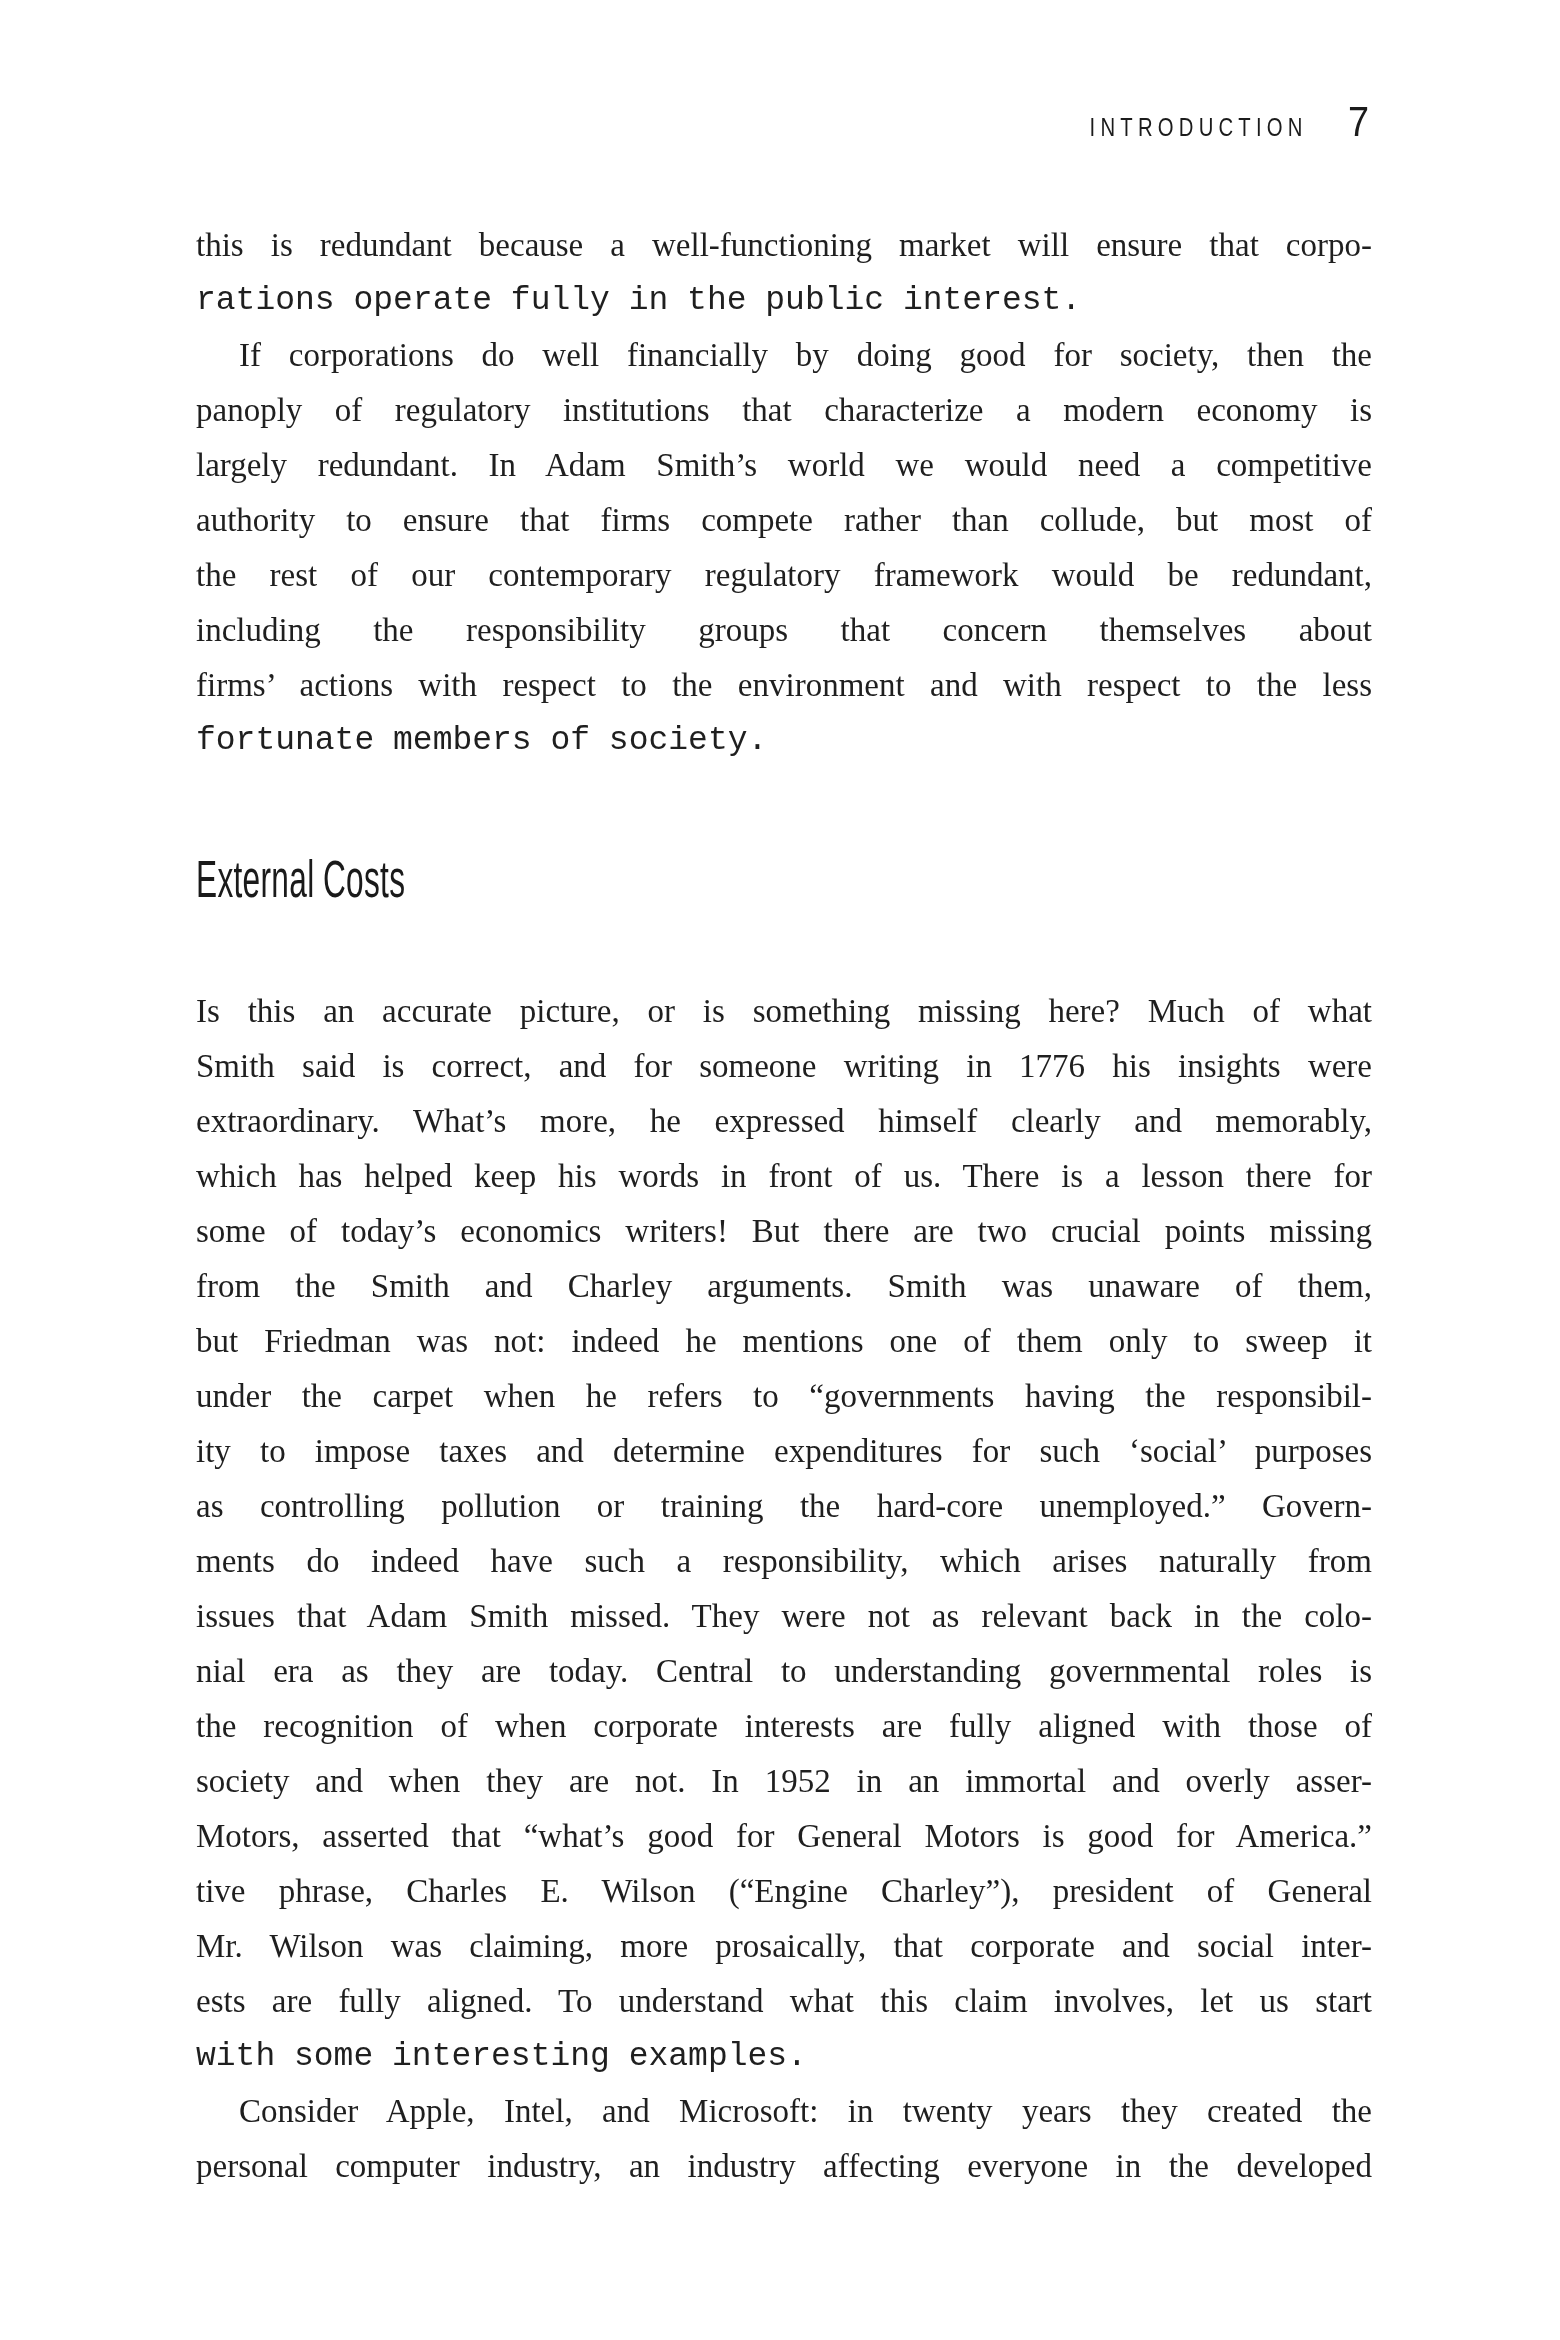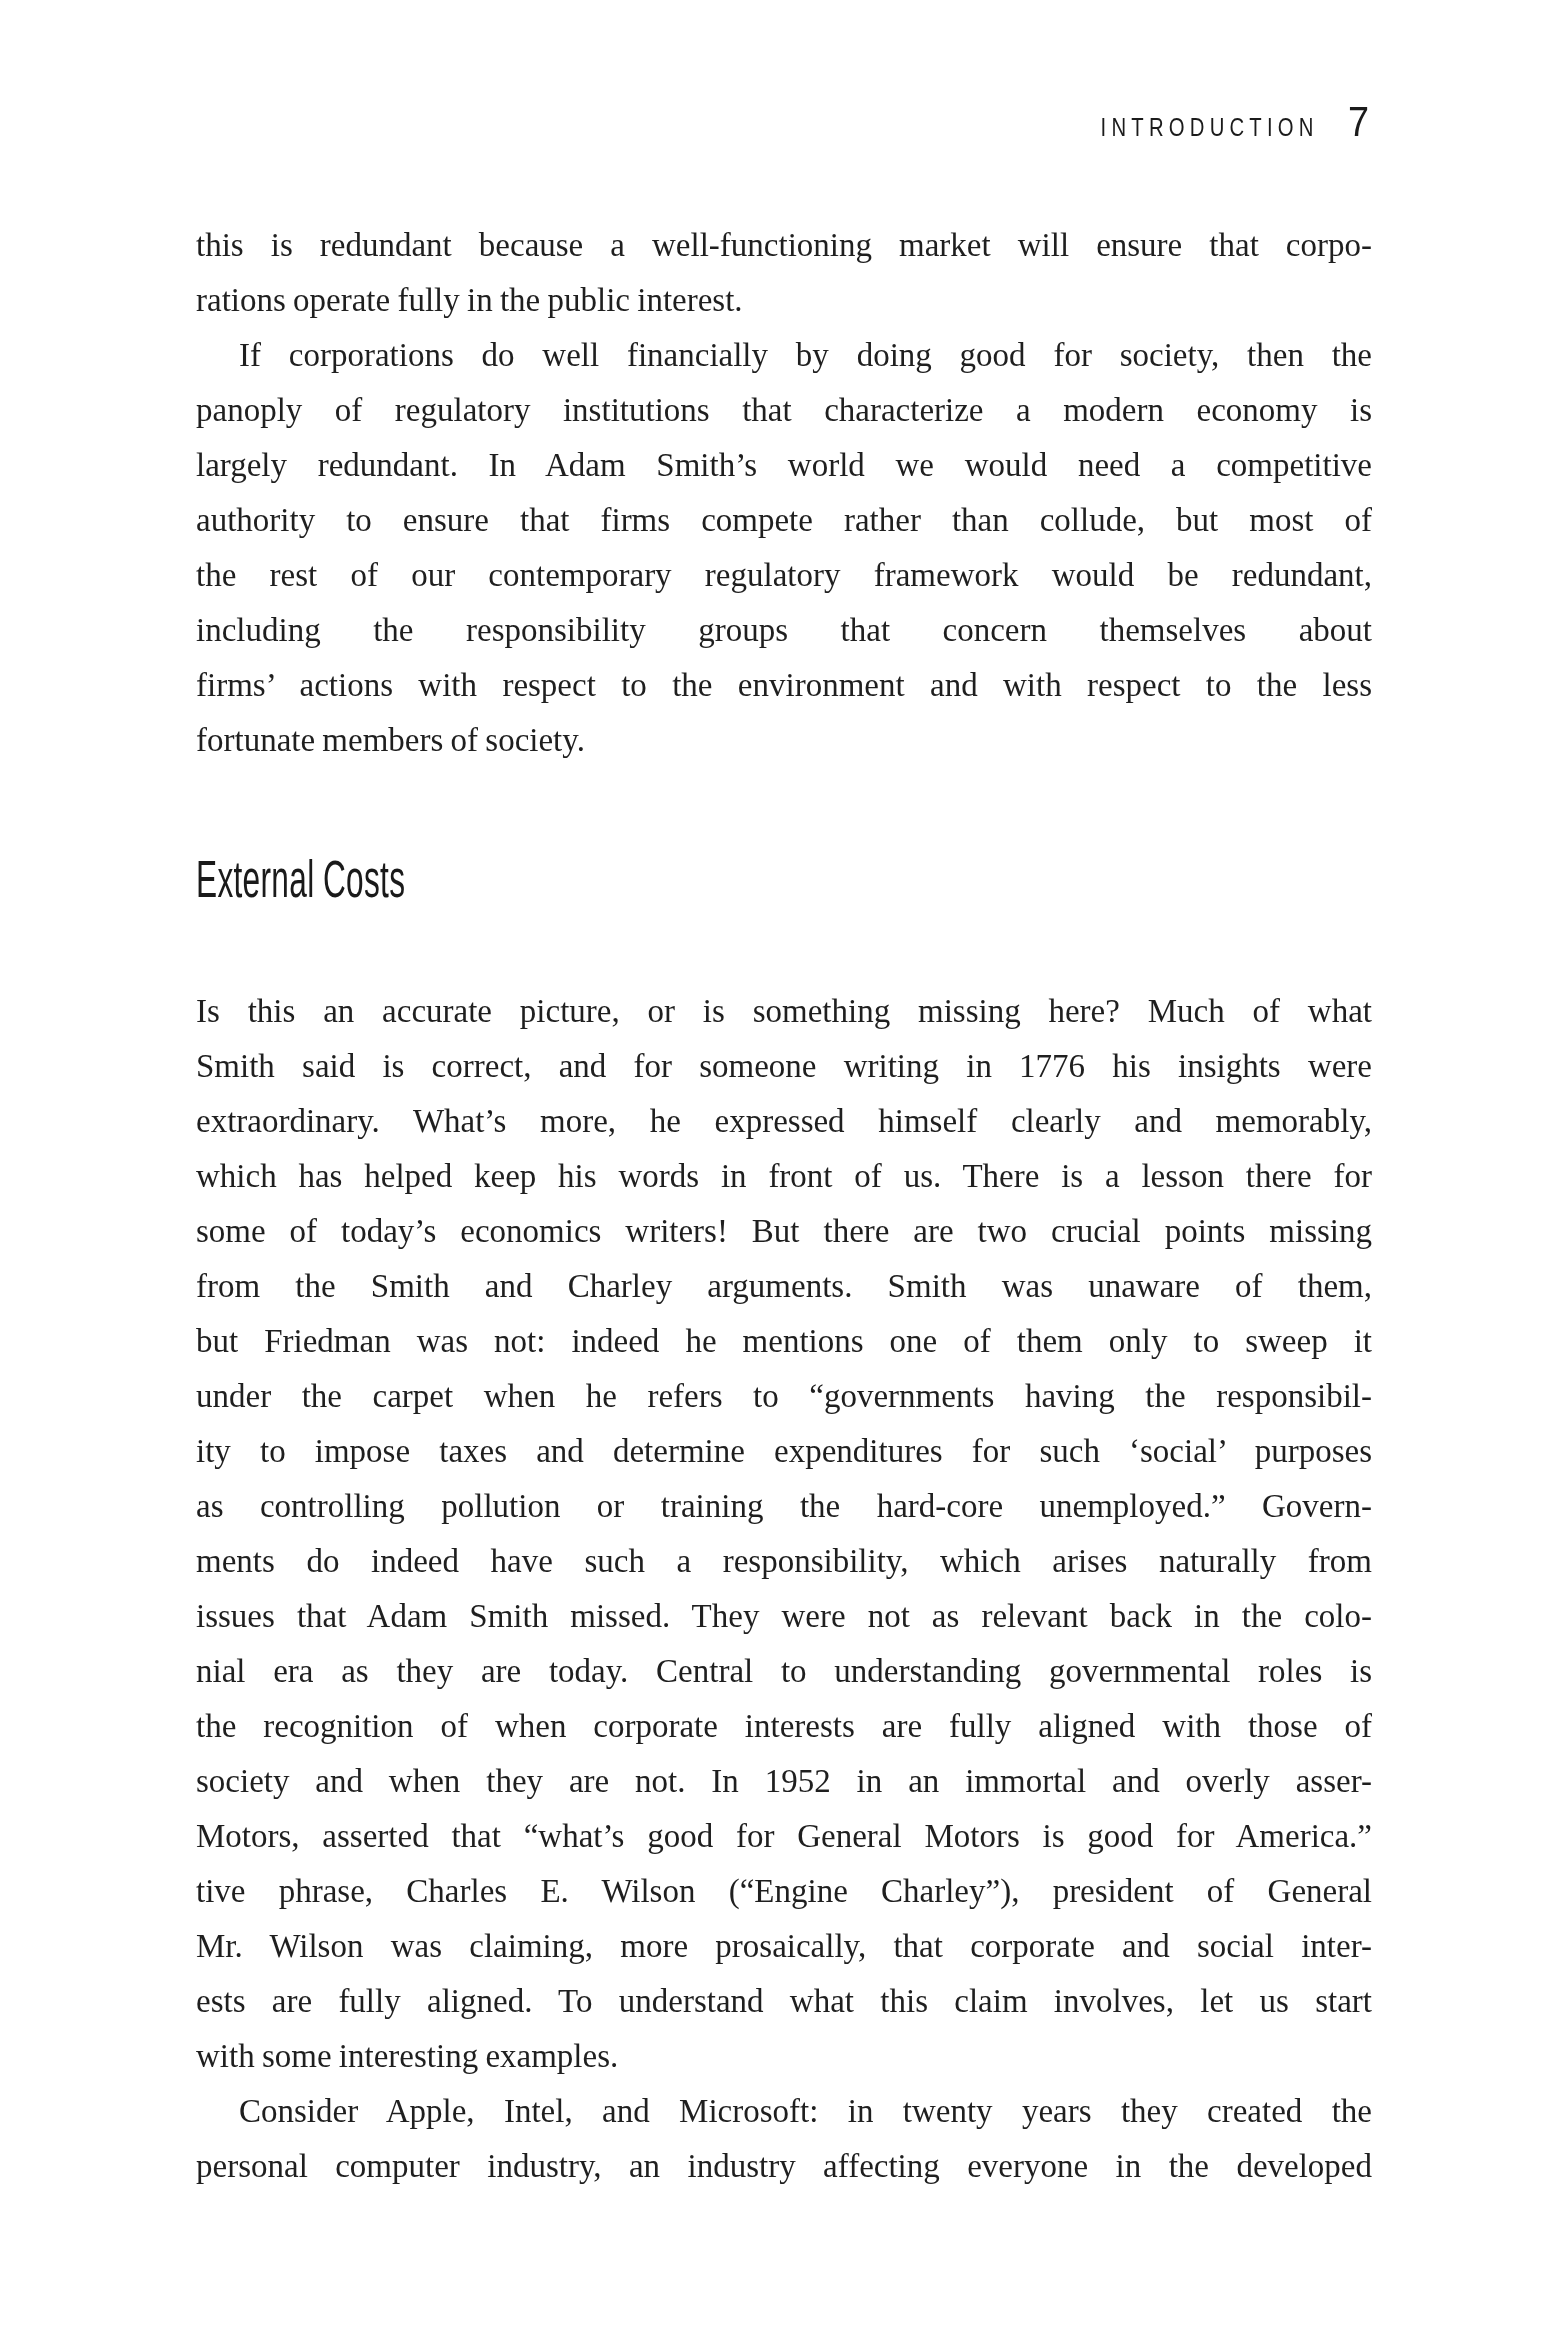--- a/index.html
+++ b/index.html
@@ -19,21 +19,21 @@
     inset: 0;
     background: #ffffff;
   }
   
   .running-head {
     position: absolute;
     top: 97px;
     right: 189px;
     display: flex;
     align-items: baseline;
-    gap: 29px;
+    gap: 40px;
     color: #1b1b1b;
   }
   .rh-section {
     font-family: "Liberation Sans", "DejaVu Sans", sans-serif;
     font-size: 26px;
     letter-spacing: 6.7px;
     display: inline-block;
     transform: scaleX(0.78);
     transform-origin: 100% 100%;
     white-space: nowrap;
@@ -56,21 +56,21 @@
     line-height: 55px;
     word-spacing: -1px;
   }
   .paragraph { margin: 0; }
   .line {
     text-align: justify;
     text-align-last: justify;
     text-justify: inter-word;
     white-space: normal;
   }
-  .line.last { text-align-last: left; }
+  .line.last { text-align-last: left; font-family: Liberation Mono, monospace; }
   .line.indent { text-indent: 43px; }
   .section-heading {
     margin: 86px 0 79px 0;
     font-family: "Liberation Sans", "DejaVu Sans", sans-serif;
     font-weight: normal;
     font-size: 51px;
     line-height: 51px;
     color: #1a1a1a;
   }
   .section-heading .condensed {

